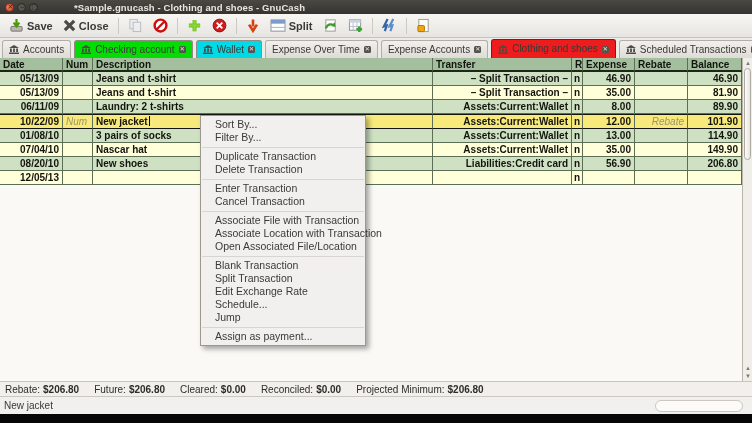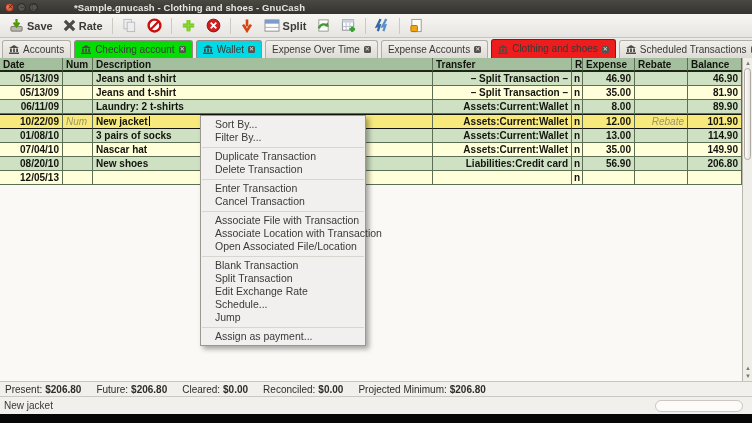--- a/index.html
+++ b/index.html
@@ -116,21 +116,21 @@
         </svg>
       </span>
     <span>Save</span>
   </div>
   <div class="tbtn">
     <span>
         <svg width="13" height="13" viewBox="0 0 14 14">
           <path d="M2 2 L12 12 M12 2 L2 12" stroke="#4b4a45" stroke-width="3.4"></path>
         </svg>
       </span>
-    <span>Rate</span>
+    <span>Close</span>
   </div>
   <div class="tsep"></div>
   <div class="tbtn">
     <span style="opacity:.55">
         <svg width="15" height="15" viewBox="0 0 16 16">
           <rect x="2" y="1.5" width="8" height="10" fill="#eceef2" stroke="#8a919e"></rect>
           <rect x="5.5" y="4.5" width="8" height="10" fill="#eceef2" stroke="#8a919e"></rect>
         </svg>
       </span>
   </div>
@@ -413,21 +413,21 @@
     <div class="menu-item">Blank Transaction</div>
     <div class="menu-item">Split Transaction</div>
     <div class="menu-item">Edit Exchange Rate</div>
     <div class="menu-item">Schedule...</div>
     <div class="menu-item">Jump</div>
     <div class="menu-sep"></div>
     <div class="menu-item">Assign as payment...</div>
   </div>
 
 <div class="summary">
-    <span><span>Present:</span><b>$206.80</b></span>
+    <span><span>Rebate:</span><b>$206.80</b></span>
     <span><span>Future:</span><b>$206.80</b></span>
     <span><span>Cleared:</span><b>$0.00</b></span>
     <span><span>Reconciled:</span><b>$0.00</b></span>
     <span><span>Projected Minimum:</span><b>$206.80</b></span>
   </div>
 
 <div class="statusbar">
   <span>New jacket</span>
   <div class="progress"></div>
 </div>

